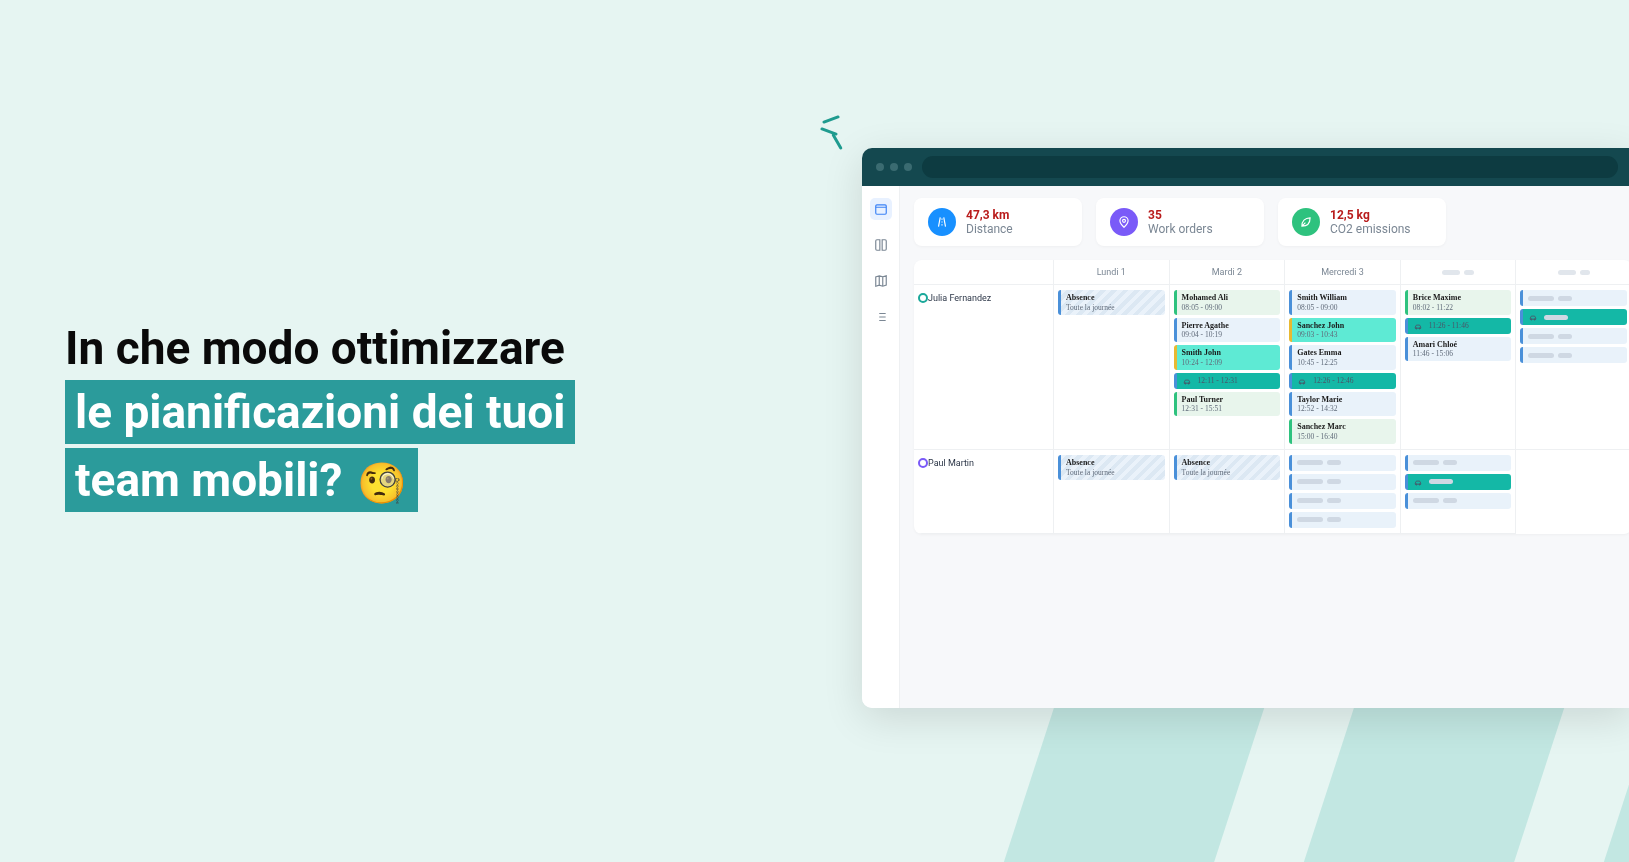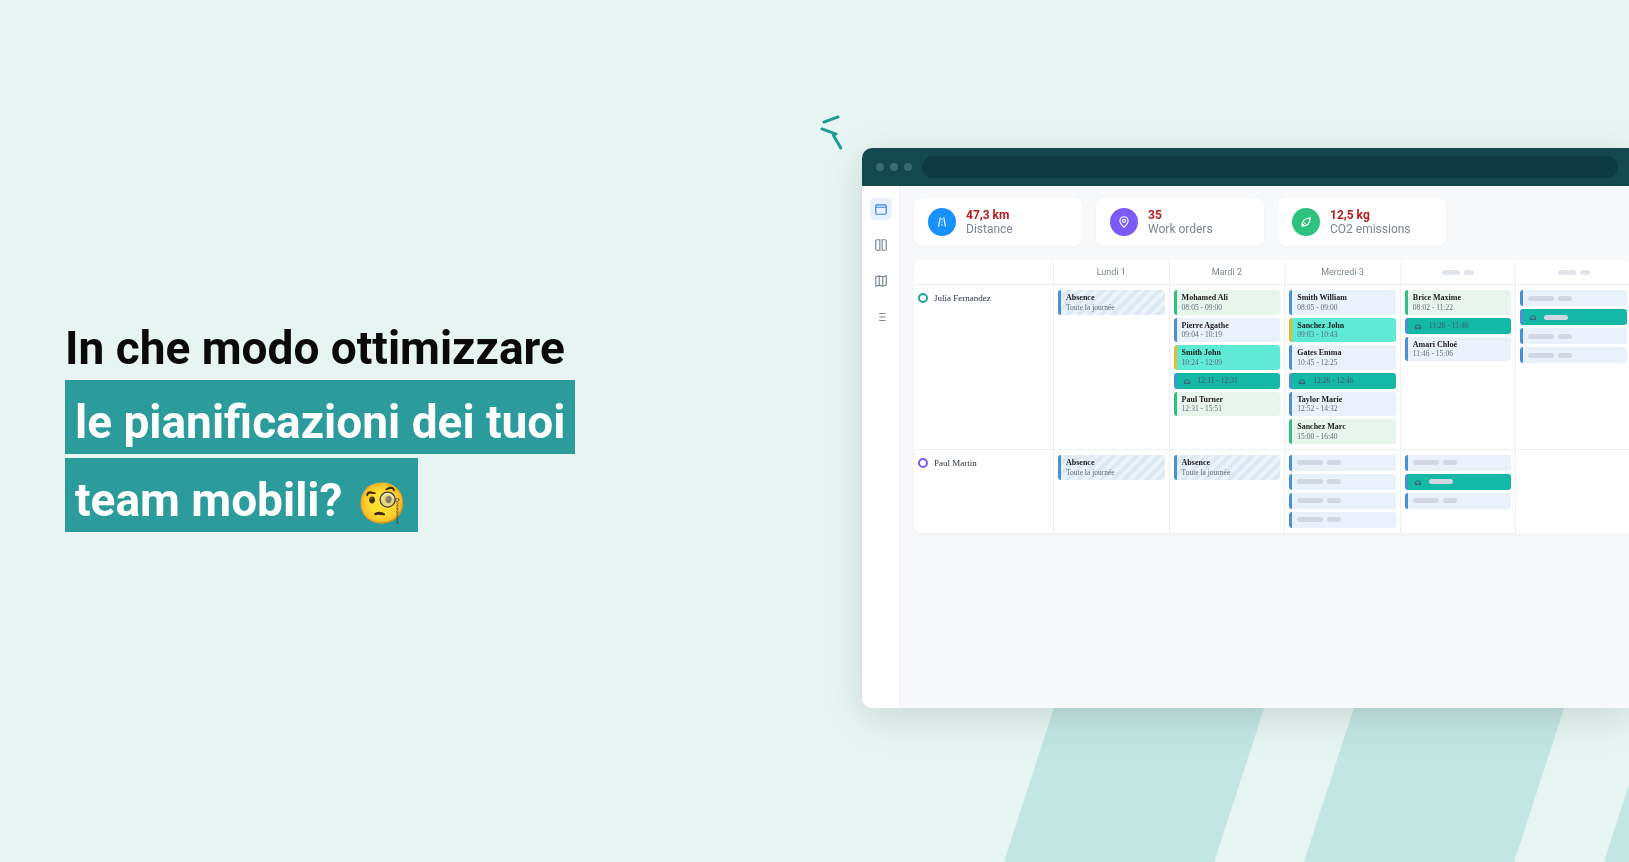--- a/index.html
+++ b/index.html
@@ -48,21 +48,21 @@
 .headline .line {
   font-size: 46px;
   font-weight: 700;
   line-height: 1.22;
   color: #0a0a0a;
 }
 .headline .hl {
   display: inline-block;
   background: #2b9b9b;
   color: #fff;
-  padding: 14px 10px 4px 10px;
+  padding: 4px 10px 4px 10px;
   margin-top: 4px;
 }
 .headline .emoji { font-size: 40px; vertical-align: middle; margin-left: 4px; }
 
 
 .browser {
   position: absolute;
   top: 148px;
   left: 862px;
   width: 770px;
@@ -161,22 +161,22 @@
 .phead > div { padding: 7px 4px; border-right: 1px solid #eef0f2; }
 .phead .ph-blank { display:flex; align-items:center; justify-content:center; gap:4px; }
 .ph-blank span { width: 18px; height: 5px; background: #e1e6ec; border-radius: 3px; }
 
 .prow {
   display: grid;
   grid-template-columns: 140px repeat(5, 1fr);
 }
 .prow > div { border-right: 1px solid #eef0f2; border-bottom: 1px solid #eef0f2; padding: 5px 4px; }
 .person {
-  display: flex; align-items: flex-start; gap: 6px;
-  font-size: 9px; color: #2d3748; padding-top: 8px !important; font-family: Liberation Serif, serif;
+  display: flex; align-items: flex-start; 
+  font-size: 9px; color: #2d3748; padding-top: 8px !important;
 }
 .person .avatar {
   width: 10px; height: 10px; border-radius: 50%;
   border: 2px solid;
 }
 .person.julia .avatar { border-color: #1aa89a; background: #fff; }
 .person.paul .avatar { border-color: #7a5af8; background: #fff; }
 
 .cell { display: flex; flex-direction: column; gap: 3px; min-height: 20px; font-family: Liberation Serif, serif; }
 .card {

